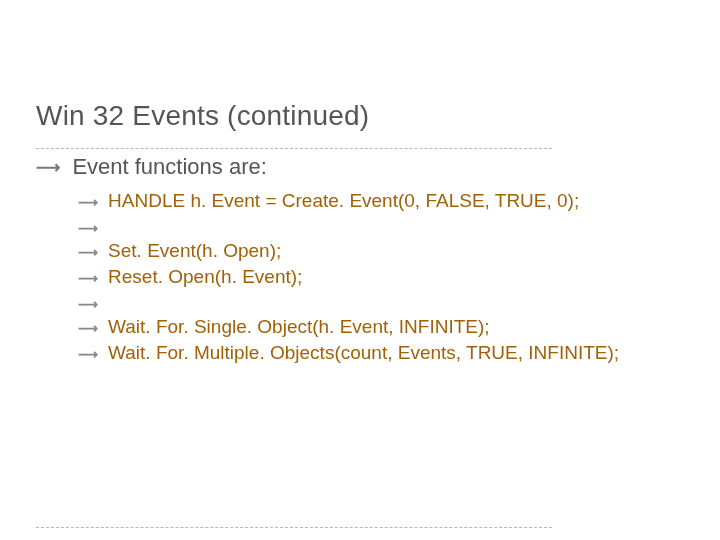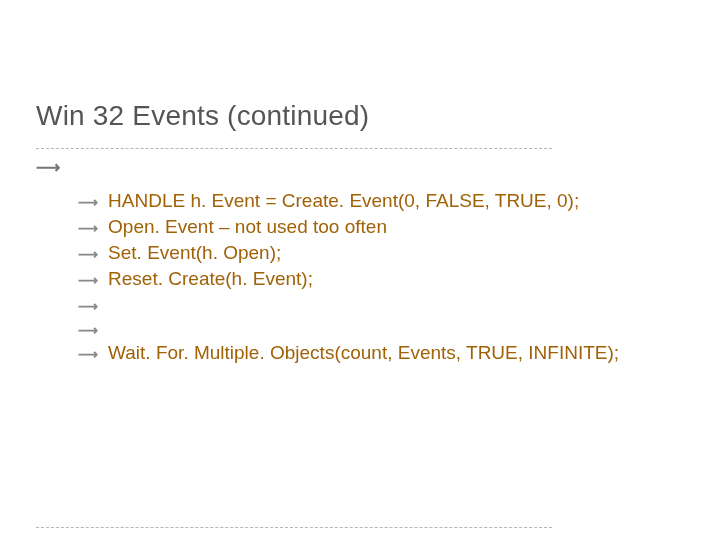--- a/index.html
+++ b/index.html
@@ -107,44 +107,45 @@
 </head>
 <body>
 
 <div class="slide">
 
   <div class="title">Win 32 Events (continued)</div>
   <hr class="title-rule">
 
   <div class="lvl1">
     <span class="bullet-sym">⟶</span>
+    <span class="lvl1-text">Event functions are:</span>
   </div>
 
   <div class="lvl2-list">
     <div class="lvl2-item">
       <span class="bullet-sym">⟶</span>
       <span class="lvl2-text">HANDLE h. Event = Create. Event(0, FALSE, TRUE, 0);</span>
     </div>
     <div class="lvl2-item">
       <span class="bullet-sym">⟶</span>
-      <span class="lvl2-text">Open. Event – not used too often</span>
     </div>
     <div class="lvl2-item">
       <span class="bullet-sym">⟶</span>
       <span class="lvl2-text">Set. Event(h. Open);</span>
     </div>
     <div class="lvl2-item">
       <span class="bullet-sym">⟶</span>
-      <span class="lvl2-text">Reset. Create(h. Event);</span>
+      <span class="lvl2-text">Reset. Open(h. Event);</span>
     </div>
     <div class="lvl2-item">
       <span class="bullet-sym">⟶</span>
     </div>
     <div class="lvl2-item">
       <span class="bullet-sym">⟶</span>
+      <span class="lvl2-text">Wait. For. Single. Object(h. Event, INFINITE);</span>
     </div>
     <div class="lvl2-item">
       <span class="bullet-sym">⟶</span>
       <span class="lvl2-text">Wait. For. Multiple. Objects(count, Events, TRUE, INFINITE);</span>
     </div>
   </div>
 
   <hr class="footer-rule">
 
   <div class="page-num-wrap">

